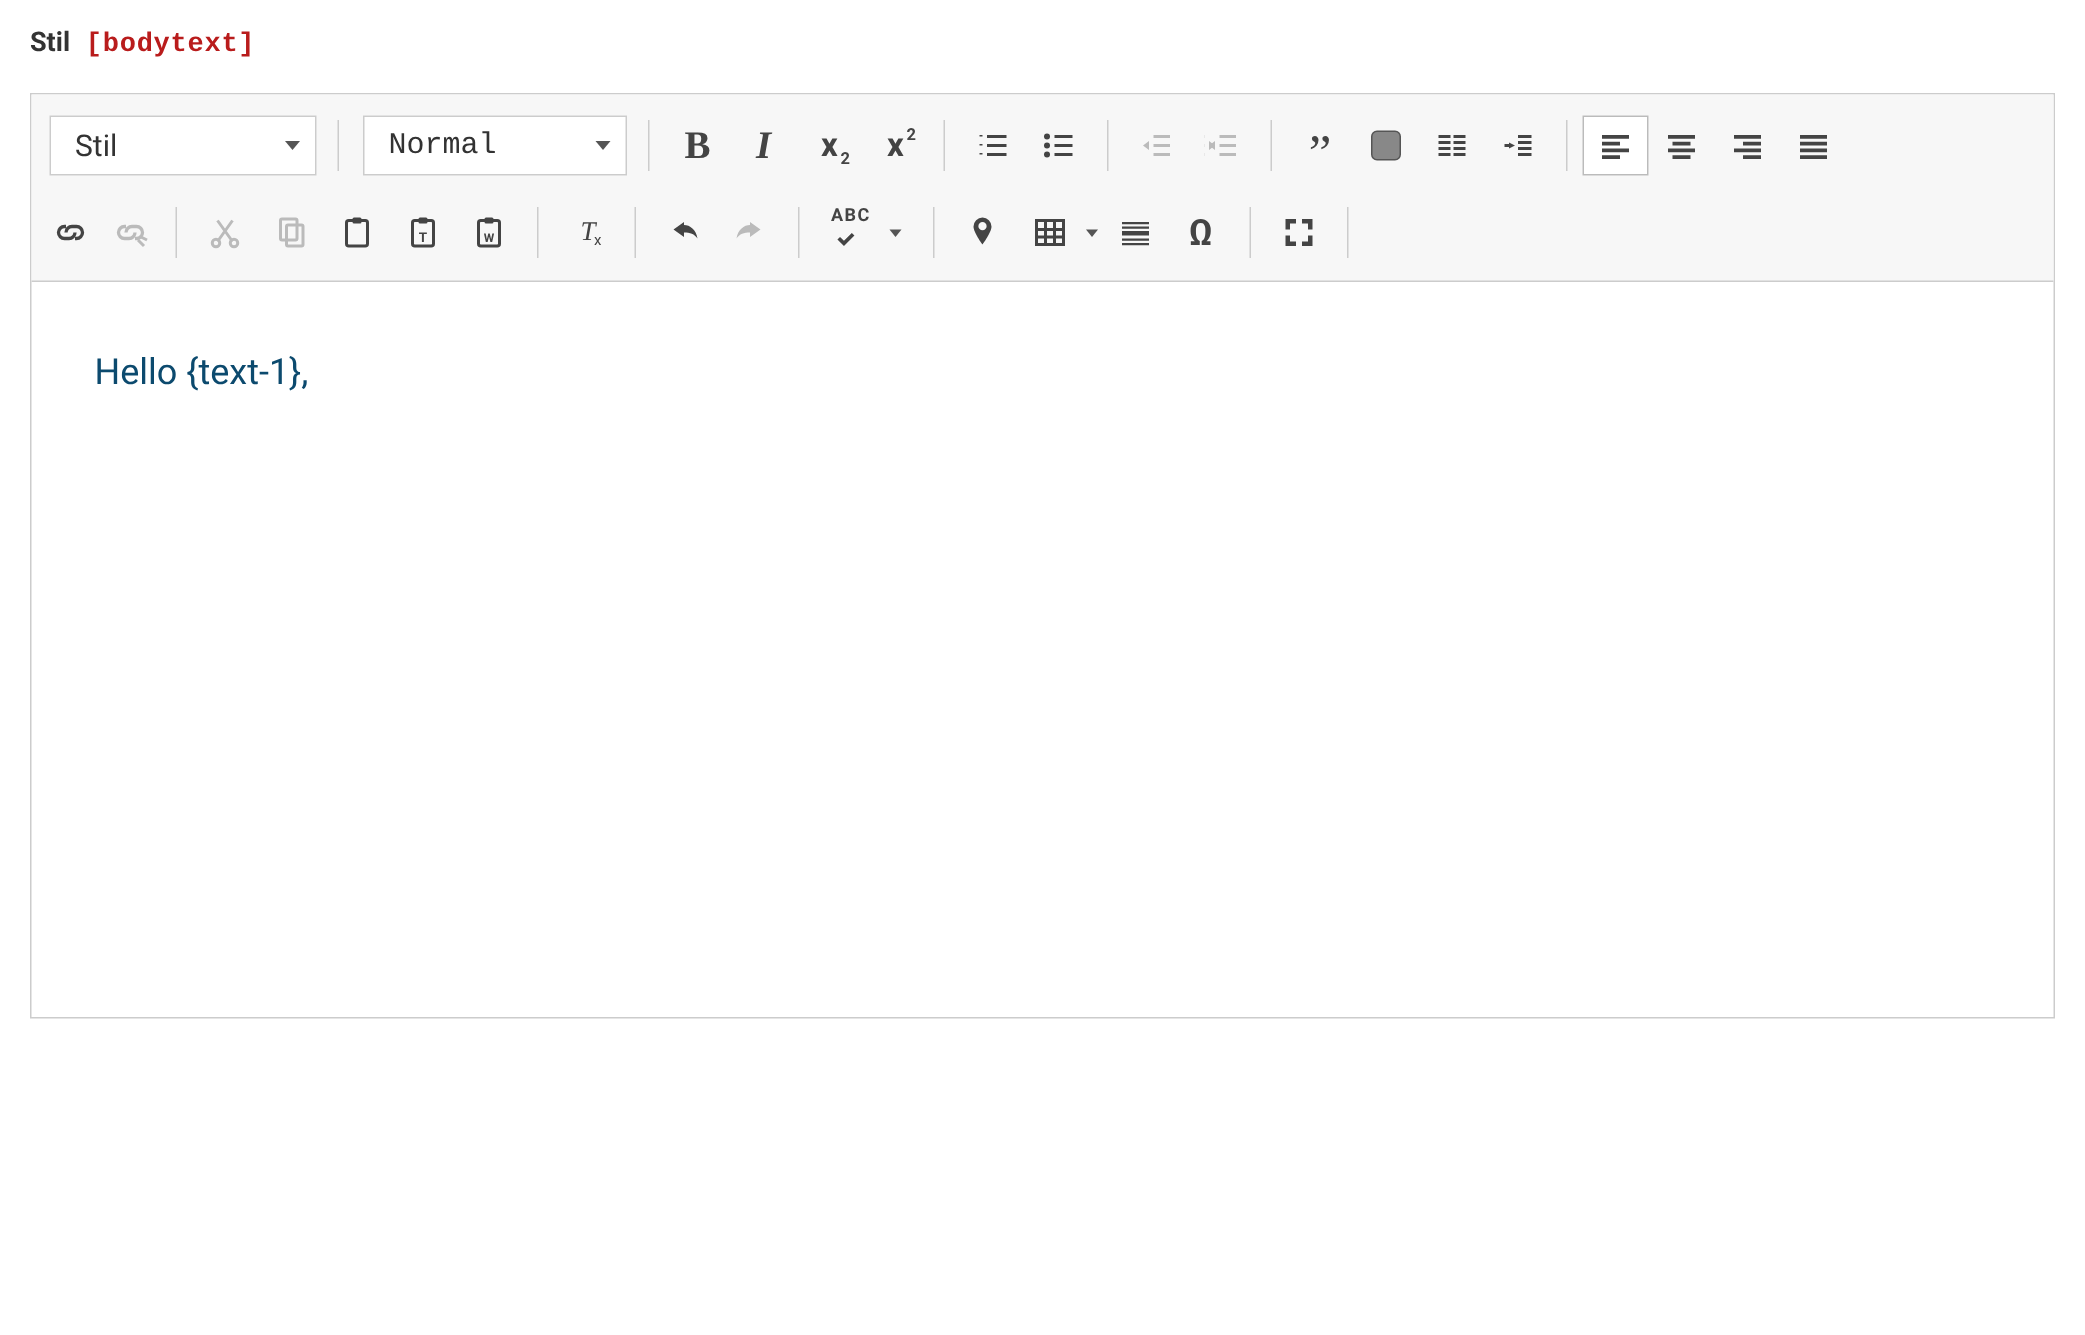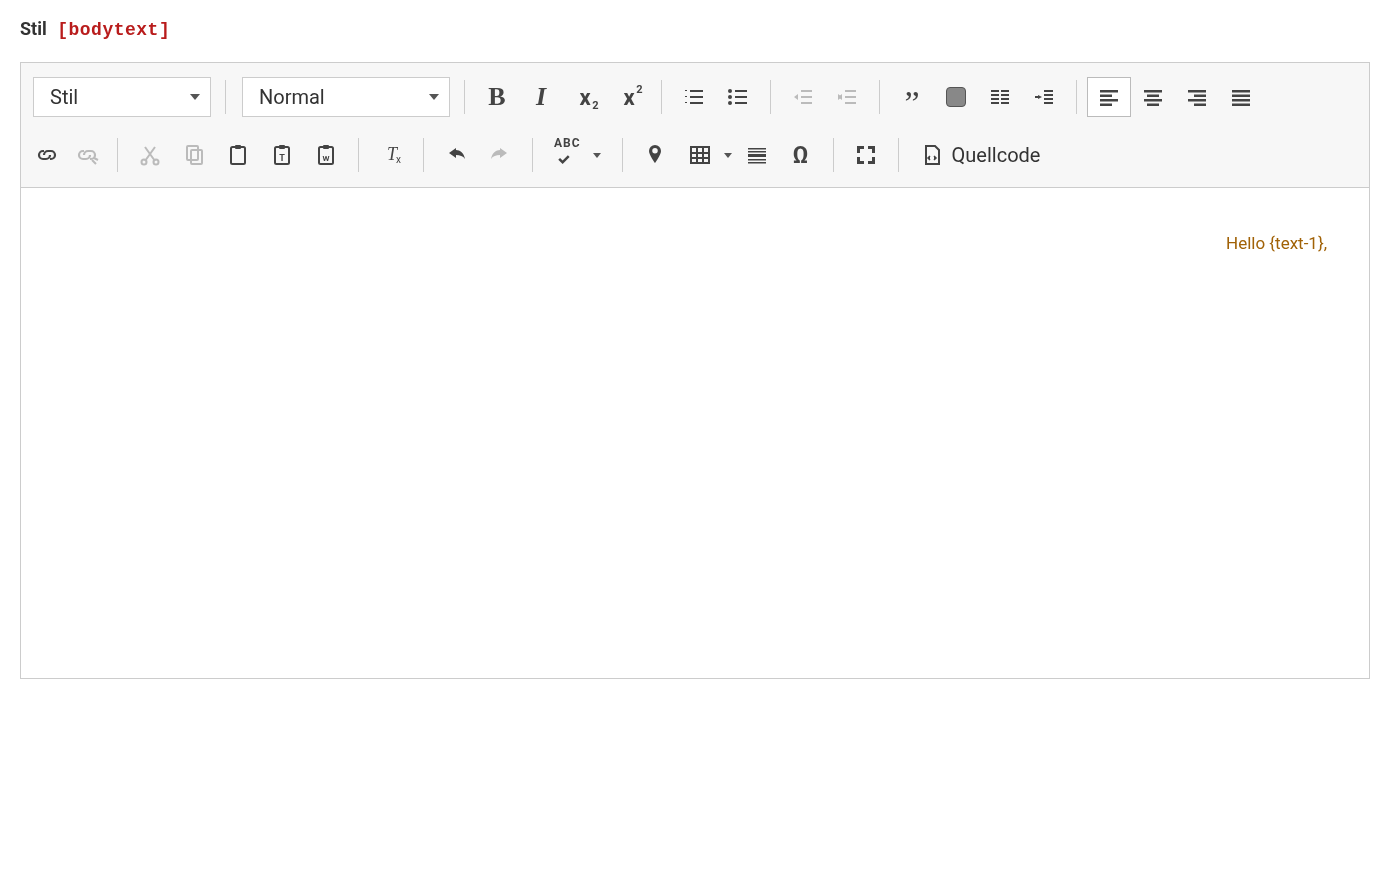--- a/index.html
+++ b/index.html
@@ -47,21 +47,21 @@
     background: #fff;
     height: 40px;
     padding: 0 10px 0 16px;
     font-size: 20px;
     color: #333;
     cursor: pointer;
     margin-left: 6px;
     margin-right: 4px;
   }
   .combo.style { width: 178px; gap: 22px; }
-  .combo.format { width: 208px; }
+  .combo.format { width: 176px; font-family: Liberation Mono, monospace; }
   .caret {
     width: 0; height: 0;
     border-left: 5px solid transparent;
     border-right: 5px solid transparent;
     border-top: 6px solid #555;
     margin-left: 10px;
   }
   .sep {
     width: 1px;
     height: 34px;
@@ -111,24 +111,23 @@
     border-left: 4px solid transparent;
     border-right: 4px solid transparent;
     border-top: 5px solid #555;
     margin-left: 4px;
     align-self: center;
     display: inline-block;
   }
   .content {
     padding: 44px 42px;
     min-height: 490px;
-    font-size: 17px;
-    color: #a16207;
+    font-size: 24px;
+    color: #0c4a6e;
     line-height: 1.4;
-    text-align: right;
   }
   .content p { margin: 0 0 28px 0; }
   .statusbar {
     border-top: 1px solid #ccc;
     background: #fff;
     padding: 8px 22px 10px 22px;
     font-size: 19px;
     color: #555;
     font-weight: 600;
   }
@@ -353,27 +352,20 @@
       <div class="sep"></div>
 
       <div class="btn">
         <svg viewBox="0 0 24 24">
             <path fill="currentColor" d="M3 3h7v3H6v4H3zM14 3h7v7h-3V6h-4zM3 14h3v4h4v3H3zM18 14h3v7h-7v-3h4z"></path>
           </svg>
       </div>
 
       <div class="sep"></div>
 
-      <div class="btn wide">
-        <svg viewBox="0 0 24 24" width="20" height="20">
-            <path fill="none" stroke="currentColor" stroke-width="2" d="M6 3h9l4 4v14H6z"></path>
-            <path fill="currentColor" d="M10 13l-2 2 2 2M14 13l2 2-2 2" stroke="currentColor" stroke-width="1.5" fill-rule="evenodd"></path>
-          </svg>
-        <span class="src-label">Quellcode</span>
-      </div>
     </div>
   </div>
 
   <div class="content">
     <p>Hello {text-1},</p>
   </div>
 
 </div>
 
 </body></html>

